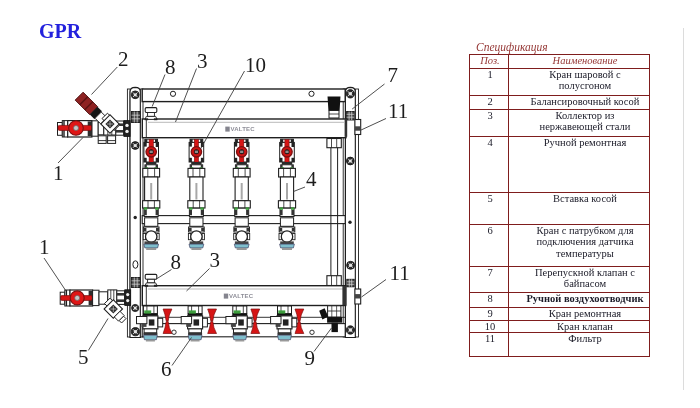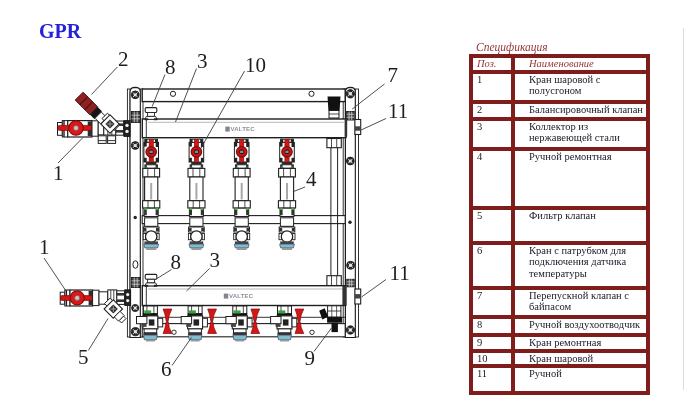--- a/index.html
+++ b/index.html
@@ -1,21 +1,21 @@
 <!DOCTYPE html>
 <html><head>
 <meta charset="utf-8">
 <style>
   html,body{margin:0;padding:0;background:#ffffff;width:700px;height:408px;overflow:hidden;}
-  #stage{position:relative;width:700px;height:324px;font-family:"Liberation Serif",serif;filter:blur(0.33px);}
+  #stage{position:relative;width:700px;height:324px;font-family:"Liberation Serif",serif;filter:blur(0.33px);text-align:center;}
   #gpr{position:absolute;left:39px;top:20px;font-weight:bold;font-size:20px;color:#2321dd;}
   #spec-title{position:absolute;left:476px;top:40.5px;font-style:italic;font-size:11.5px;color:#953735;}
   table.spec{position:absolute;left:469px;top:54px;border-collapse:collapse;width:181px;
     font-size:10.5px;color:#1b1b28;line-height:11.6px;}
-  table.spec td{border:4px solid #7f1d1d;vertical-align:top;padding:0 2px 0 4px;}
+  table.spec td{border:1px solid #7f1d1d;vertical-align:top;padding:0 2px 0 4px;}
   table.spec td.c2{padding-left:14px;}
   table.spec tr.hdr td{font-style:italic;color:#953735;}
   svg{position:absolute;left:0;top:0;}
 </style>
 </head>
 <body>
 <div id="stage">
 
 <div id="gpr">GPR</div>
 
@@ -644,53 +644,53 @@
         <tr class="hdr" style="height:13.5px;">
           <td style="width:32px;">Поз.</td>
           <td class="c2">Наименование</td>
         </tr>
   <tr>
           <td style="height:26px;">1</td>
           <td class="c2">Кран шаровой с<br>полусгоном</td>
         </tr>
   <tr>
           <td style="height:13px;">2</td>
-          <td class="c2" style="white-space:nowrap;">Балансировочный клапан</td>
+          <td class="c2" style="white-space:nowrap;">Балансировочный косой</td>
         </tr>
   <tr>
           <td style="height:26px;">3</td>
           <td class="c2">Коллектор из<br>нержавеющей стали</td>
         </tr>
   <tr>
           <td style="height:55.5px;">4</td>
           <td class="c2">Ручной ремонтная</td>
         </tr>
   <tr>
           <td style="height:30.5px;">5</td>
-          <td class="c2">Фильтр клапан</td>
+          <td class="c2">Вставка косой</td>
         </tr>
   <tr>
           <td style="height:41px;">6</td>
           <td class="c2">Кран с патрубком для<br>подключения датчика<br>температуры</td>
         </tr>
   <tr>
           <td style="height:25px;">7</td>
           <td class="c2">Перепускной клапан с<br>байпасом</td>
         </tr>
   <tr>
           <td style="height:14.5px;">8</td>
-          <td class="c2" style="white-space:nowrap;">Ручной воздухоотводчик</td>
+          <td class="c2" style="white-space:nowrap;font-weight:bold;">Ручной воздухоотводчик</td>
         </tr>
   <tr>
           <td style="height:11.5px;">9</td>
           <td class="c2">Кран ремонтная</td>
         </tr>
   <tr>
           <td style="height:11.5px;">10</td>
-          <td class="c2">Кран шаровой</td>
+          <td class="c2">Кран клапан</td>
         </tr>
   <tr>
           <td style="height:22.5px;">11</td>
-          <td class="c2">Ручной</td>
+          <td class="c2">Фильтр</td>
         </tr>
 </tbody>
     </table>
 </div>
 
 </body></html>

